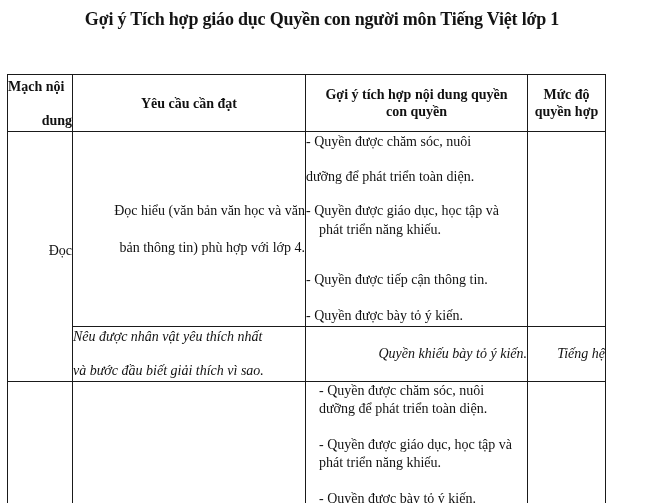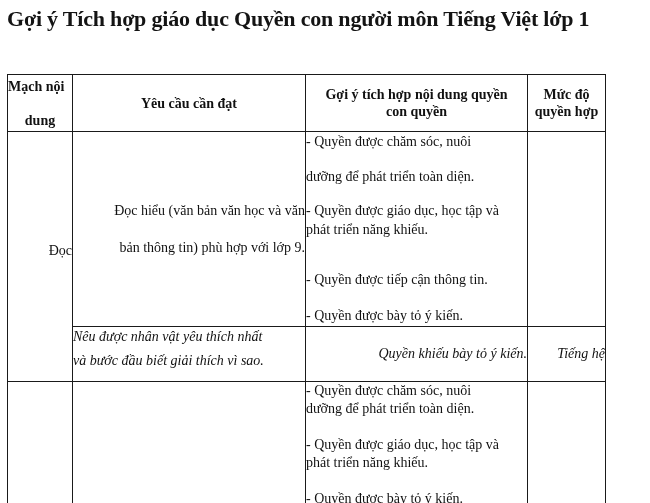--- a/index.html
+++ b/index.html
@@ -2,50 +2,51 @@
 <html><head>
   <meta charset="utf-8">
   <style>
     html, body { margin: 0; padding: 0; background: #ffffff; }
     body {
       width: 650px; height: 503px; overflow: hidden; position: relative;
       font-family: "Liberation Serif", "DejaVu Serif", serif; color: #111;
     }
     .title {
       position: absolute; left: 7px; top: 4px; width: 630px;
-      font-size: 22px; font-weight: bold; line-height: 30px; color: #141414;
+      font-size: 18px; font-weight: bold; line-height: 30px; color: #141414;
       letter-spacing: -0.2px;
+      text-align: center;
     }
     table.grid {
       position: absolute; left: 7px; top: 74px;
       border-collapse: collapse; table-layout: fixed;
       font-size: 14px; line-height: 20px;
     }
     table.grid td, table.grid th {
       border: 1.5px solid #1a1a1a; padding: 0; vertical-align: top;
     }
     col.c1 { width: 65px; }
     col.c2 { width: 233px; }
     col.c3 { width: 222px; }
     col.c4 { width: 78px; }
     th { font-weight: bold; font-size: 14px; }
     .h1 { height: 56px; text-align: left; }
     .h1 .l1 { display: block; padding-top: 2px; }
-    .h1 .l2 { display: block; padding-top: 14px; text-align: center; }
+    .h1 .l2 { display: block; padding-top: 14px; text-align: right; }
     .hc { text-align: center; vertical-align: middle !important; }
     .hc .wrap { display: block; line-height: 17px; }
     .row1 td { height: 178px; }
     .row2 td { height: 54px; font-style: italic; }
     .row3 td { height: 140px; }
     .mid { vertical-align: middle !important; text-align: right; }
     .cell-text { display: block; }
     .spaced { line-height: 37px; }
     .bullets { padding-top: 0; }
     .bullets .b { display: block; }
-    .lh18 { line-height: 18px; }
+    .lh18 { line-height: 18px; margin-left: 13px; }
   </style>
 </head>
 <body>
 
 <div class="title">Gợi ý Tích hợp giáo dục Quyền con người môn Tiếng Việt lớp 1</div>
 
 <table class="grid">
   <colgroup>
     <col class="c1">
       <col class="c2">
@@ -70,41 +71,41 @@
       <span class="wrap">quyền hợp</span>
     </th>
   </tr>
 
   <tr class="row1">
     <td class="mid" rowspan="2">
       <span class="cell-text" style="margin-top:-12px">Đọc</span>
     </td>
     <td class="mid">
       <span class="cell-text spaced">Đọc hiểu (văn bản văn học và văn</span>
-      <span class="cell-text spaced">bản thông tin) phù hợp với lớp 9.</span>
+      <span class="cell-text spaced">bản thông tin) phù hợp với lớp 4.</span>
     </td>
     <td>
       <div class="bullets">
         <span class="b" style="line-height:20px">- Quyền được chăm sóc, nuôi</span>
         <span class="b" style="line-height:20px;margin-top:15px">dưỡng để phát triển toàn diện.</span>
         <span class="b" style="line-height:20px;margin-top:14px">- Quyền được giáo dục, học tập và</span>
         <span class="b lh18">phát triển năng khiếu.</span>
         <span class="b" style="line-height:20px;margin-top:31px">- Quyền được tiếp cận thông tin.</span>
         <span class="b" style="line-height:20px;margin-top:16px">- Quyền được bày tỏ ý kiến.</span>
       </div>
     </td>
     <td>
       <span class="cell-text"></span>
     </td>
   </tr>
 
   <tr class="row2">
     <td>
       <span class="cell-text" style="line-height:20px">Nêu được nhân vật yêu thích nhất</span>
-      <span class="cell-text" style="line-height:20px;margin-top:4px">và bước đầu biết giải thích vì sao.</span>
+      <span class="cell-text" style="line-height:20px;margin-top:14px">và bước đầu biết giải thích vì sao.</span>
     </td>
     <td class="mid">
       <span class="cell-text">Quyền khiếu bày tỏ ý kiến.</span>
     </td>
     <td class="mid">
       <span class="cell-text">Tiếng hệ</span>
     </td>
   </tr>
 
   <tr class="row3">

